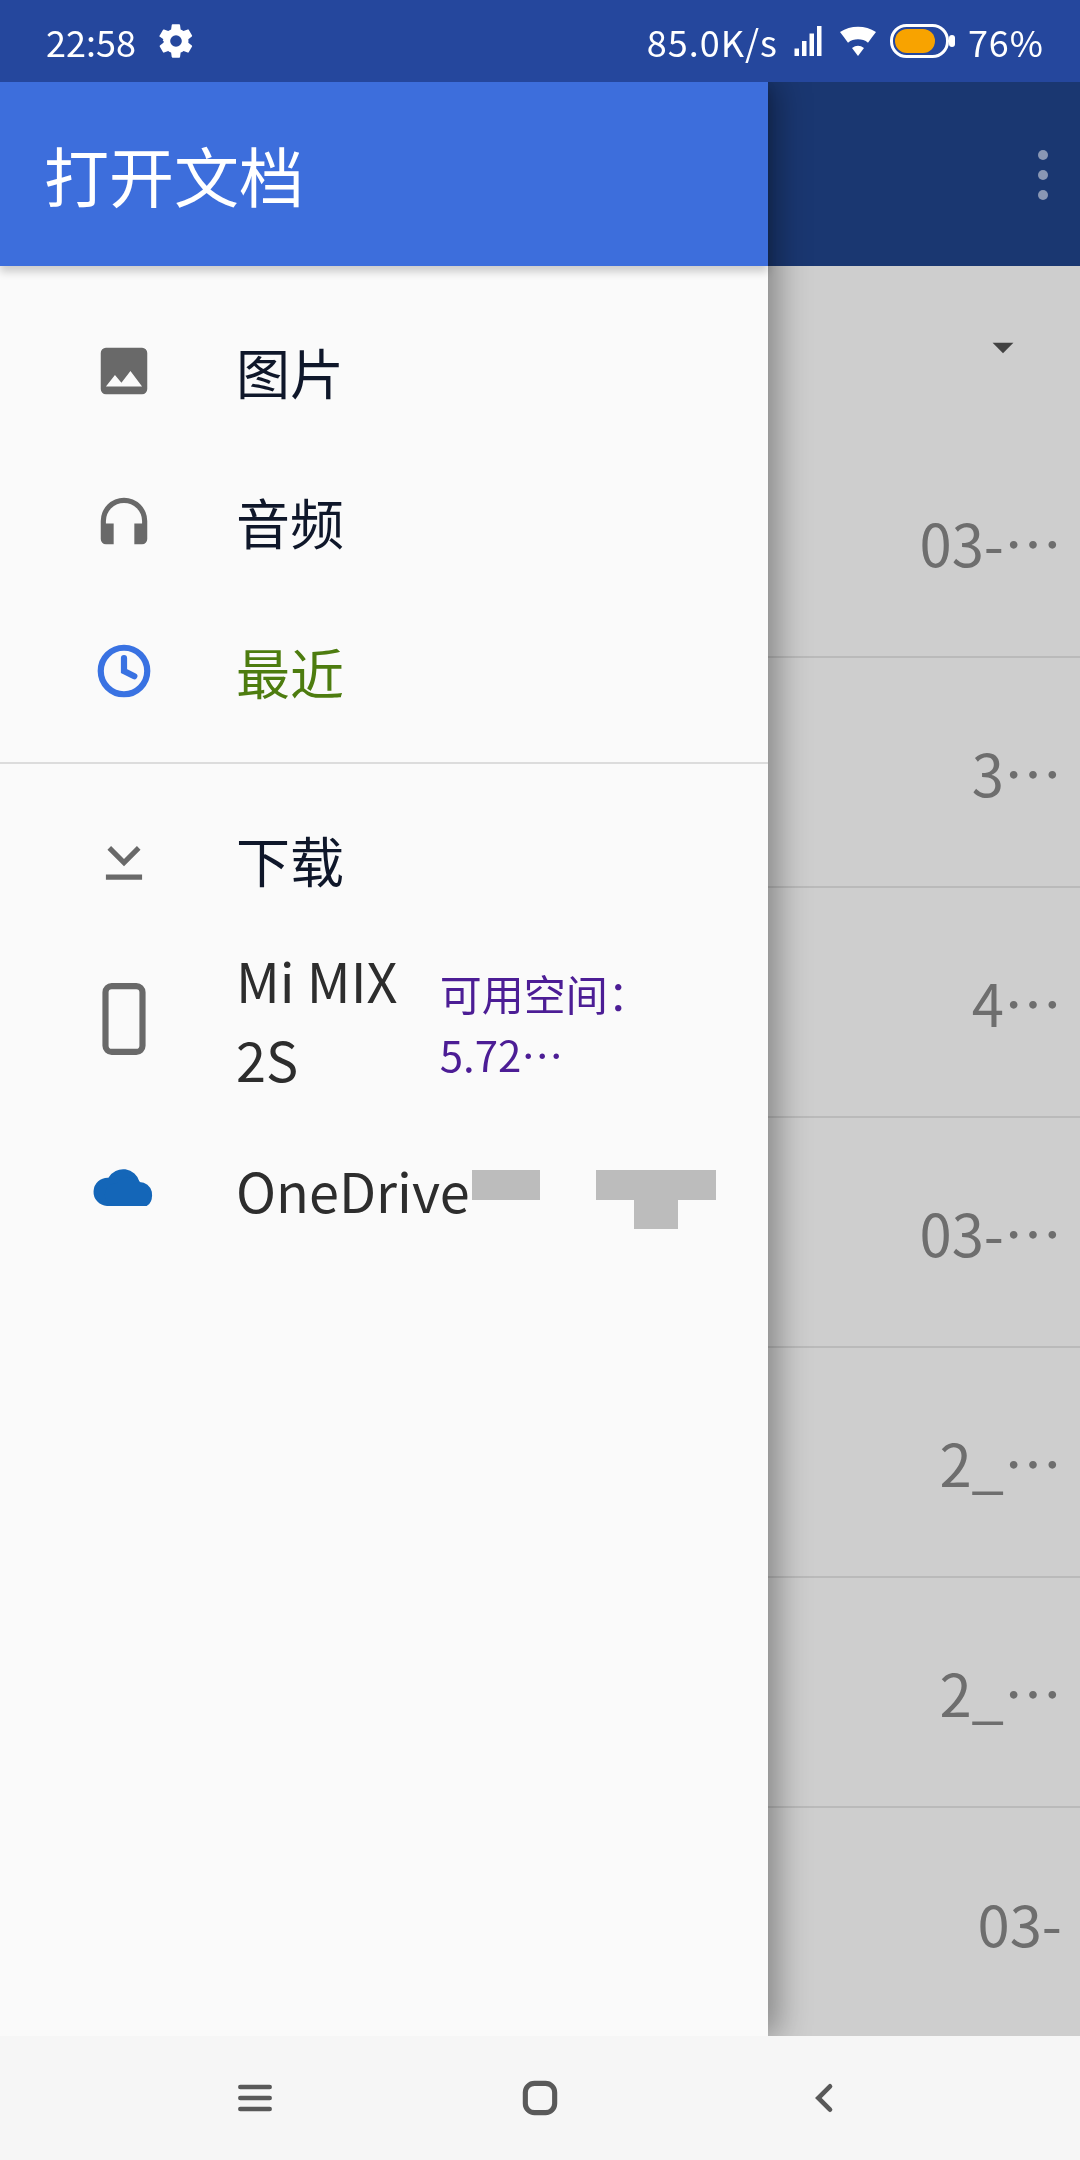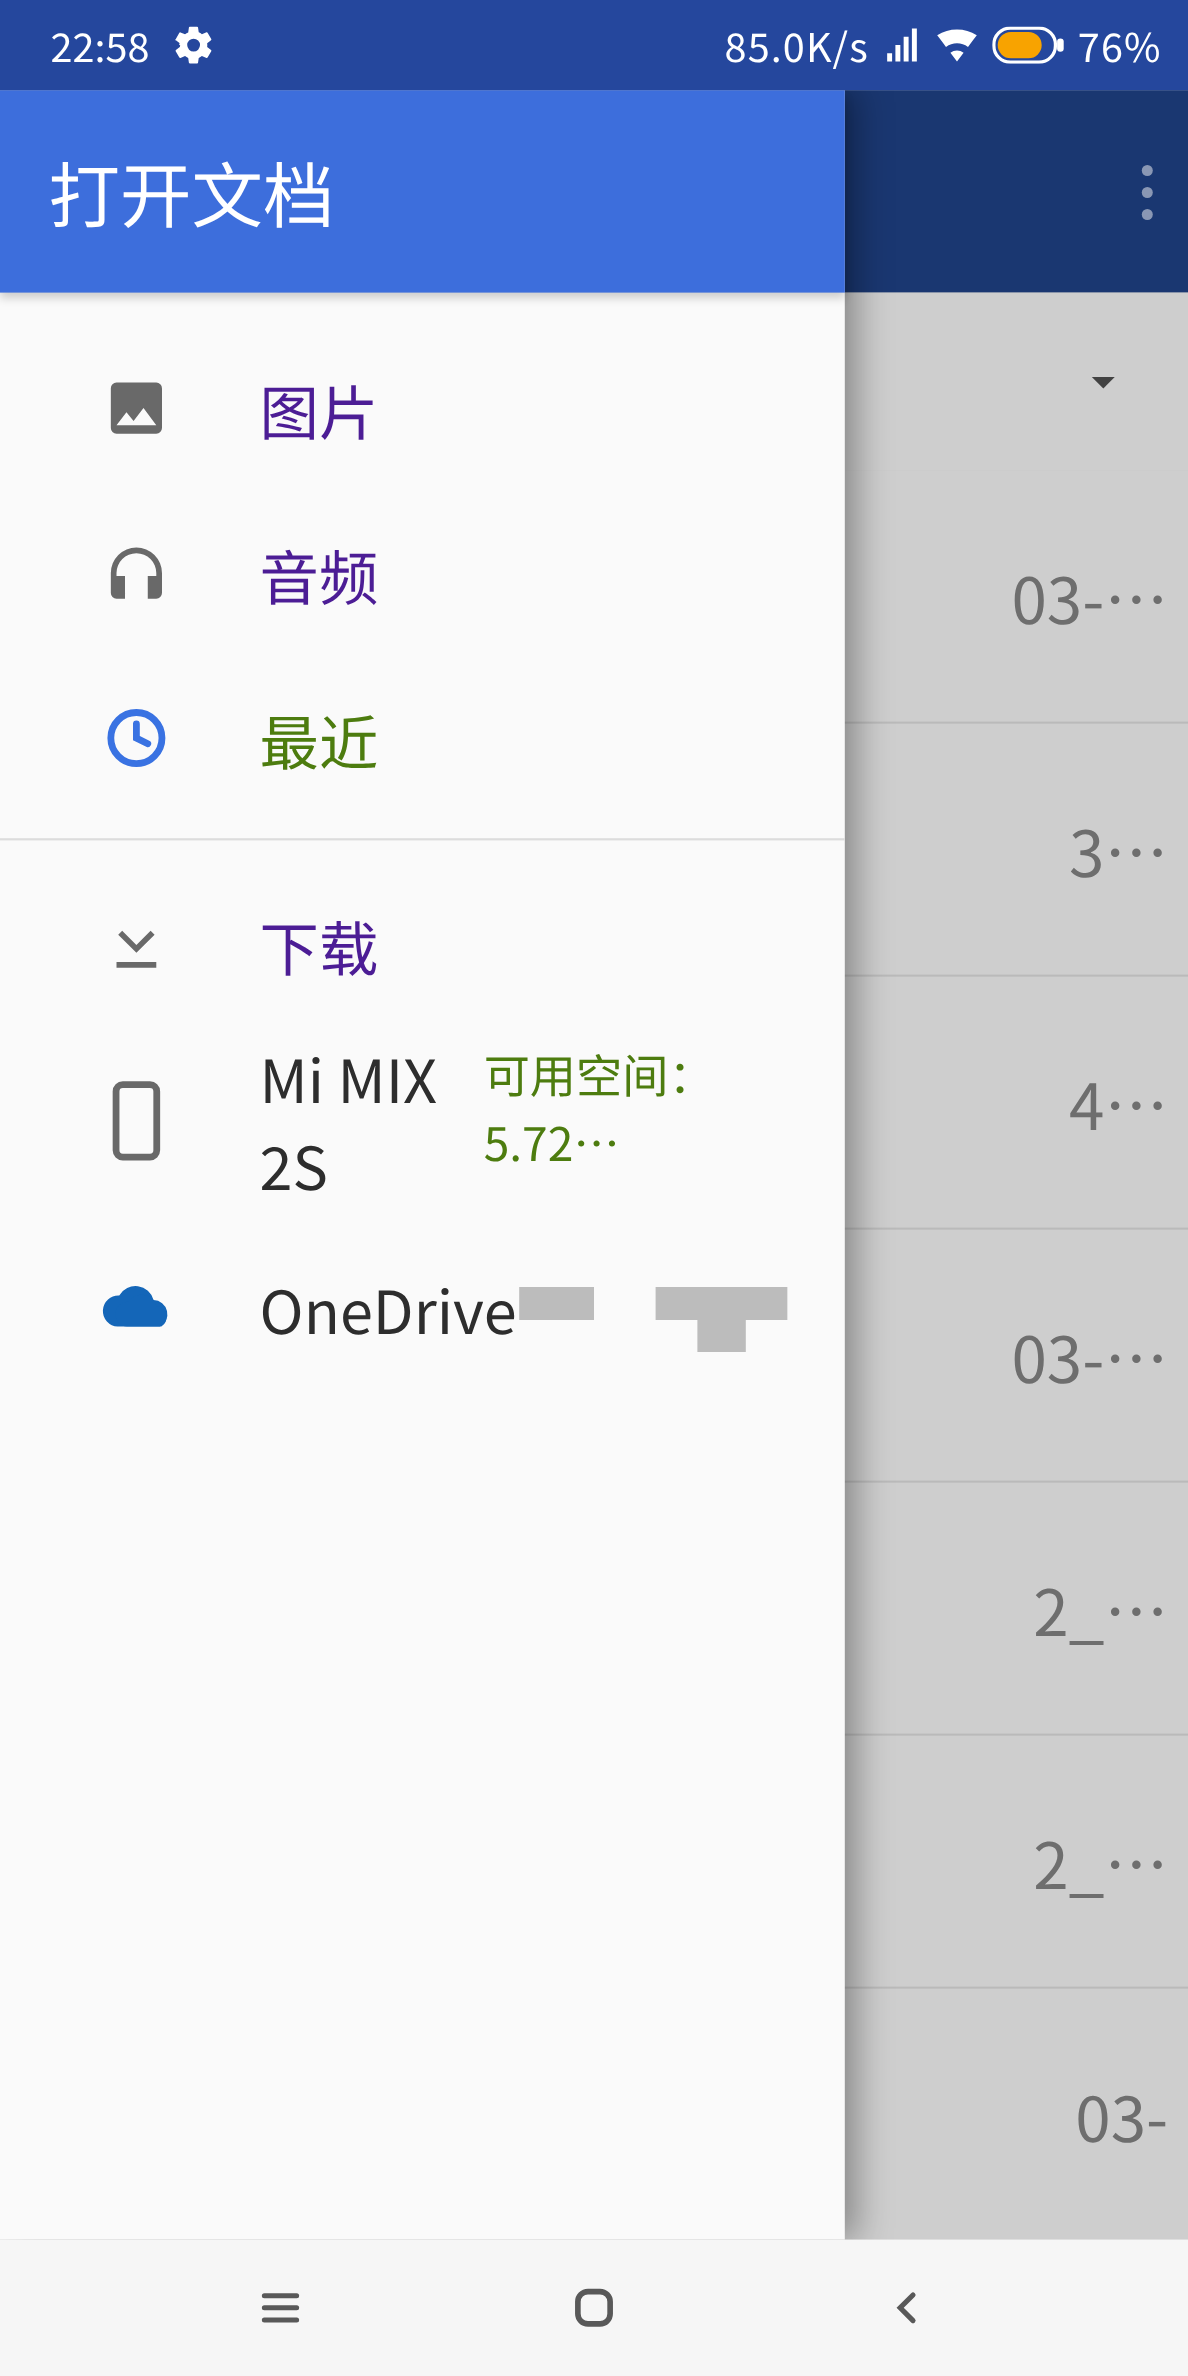--- a/index.html
+++ b/index.html
@@ -12,21 +12,21 @@
   overflow: hidden;
 }
 
 
 .status-bar {
   height: 82px;
   background: #25479d;
   color: #fff;
   display: flex;
   align-items: center;
-  padding: 0 24px 0 46px;
+  padding: 0 36px 0 46px;
   font-size: 36px;
   position: relative;
   z-index: 30;
 }
 .status-left { display: flex; align-items: center; gap: 20px; }
 .status-right { margin-left: auto; display: flex; align-items: center; gap: 12px; letter-spacing: 1px; }
 
 
 .bg-app {
   position: absolute;
@@ -113,26 +113,26 @@
   width: 68px;
   height: 68px;
   display: flex;
   align-items: center;
   justify-content: center;
   color: #696969;
   flex-shrink: 0;
 }
 .nav-label {
   font-size: 54px;
-  color: #4c1d95;
+  color: #0f172a;
 }
 .nav-item.active .nav-label { color: #4d7c0f; }
 .nav-item.active .nav-icon { color: #3972e2; }
 .divider { height: 2px; background: #dcdcdc; margin: 16px 0 20px 0; }
-.secondary { font-size: 42px; color: #4d7c0f; margin-top: 6px; }
+.secondary { font-size: 42px; color: #4c1d95; margin-top: 22px; }
 .two-line .texts { display: flex; flex-direction: row; overflow: hidden; }
 .two-line .nav-label { color: #2d2d2d; }
 .onedrive-icon svg path { fill: #1466b8; }
 .onedrive-sub { 
   display:flex; margin-top:20px; gap:56px; margin-left:2px;
 }
 .onedrive-sub .block { background:#bcbcbc; }
 .od-b1 { width:68px; height:30px; }
 .od-b2 { width:120px; height:30px; position:relative; }
 .od-b2::after { content:""; position:absolute; left:38px; top:30px; width:44px; height:44px; background:#bcbcbc; }

